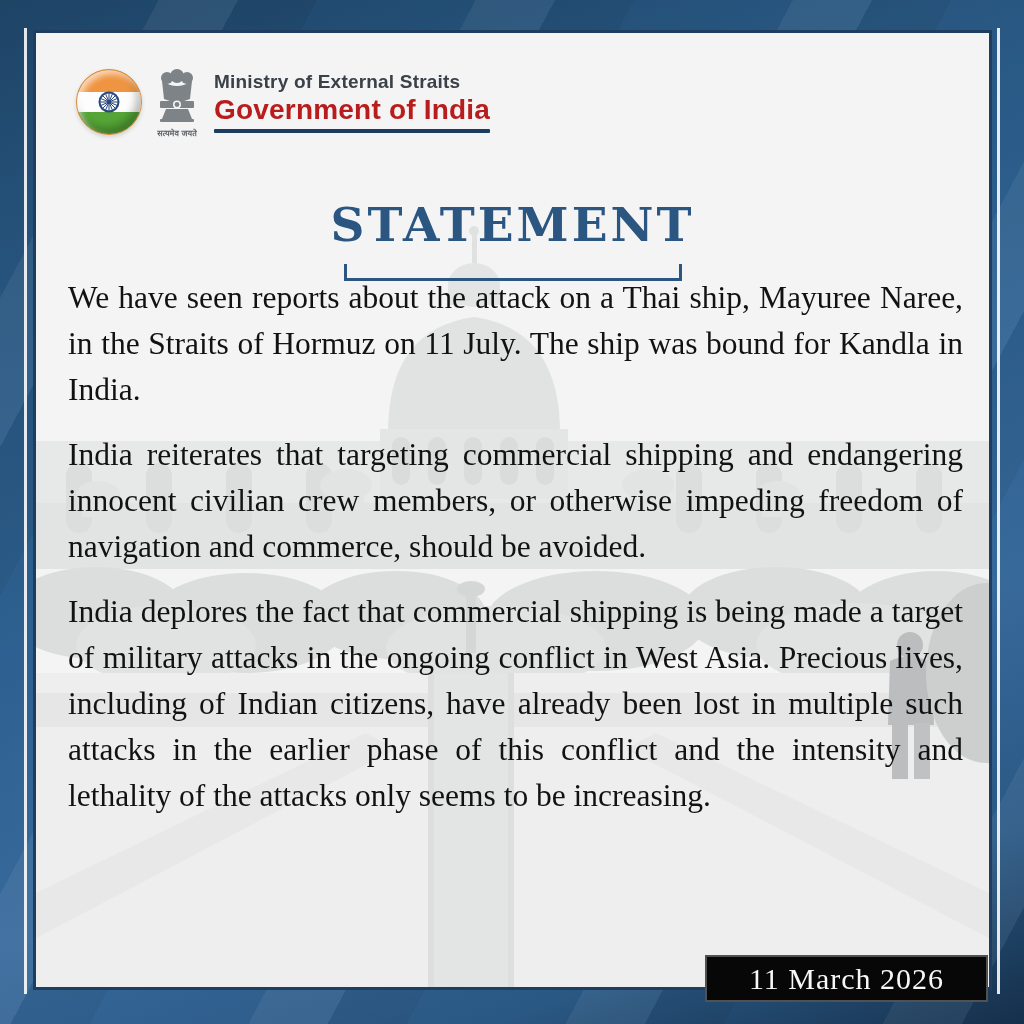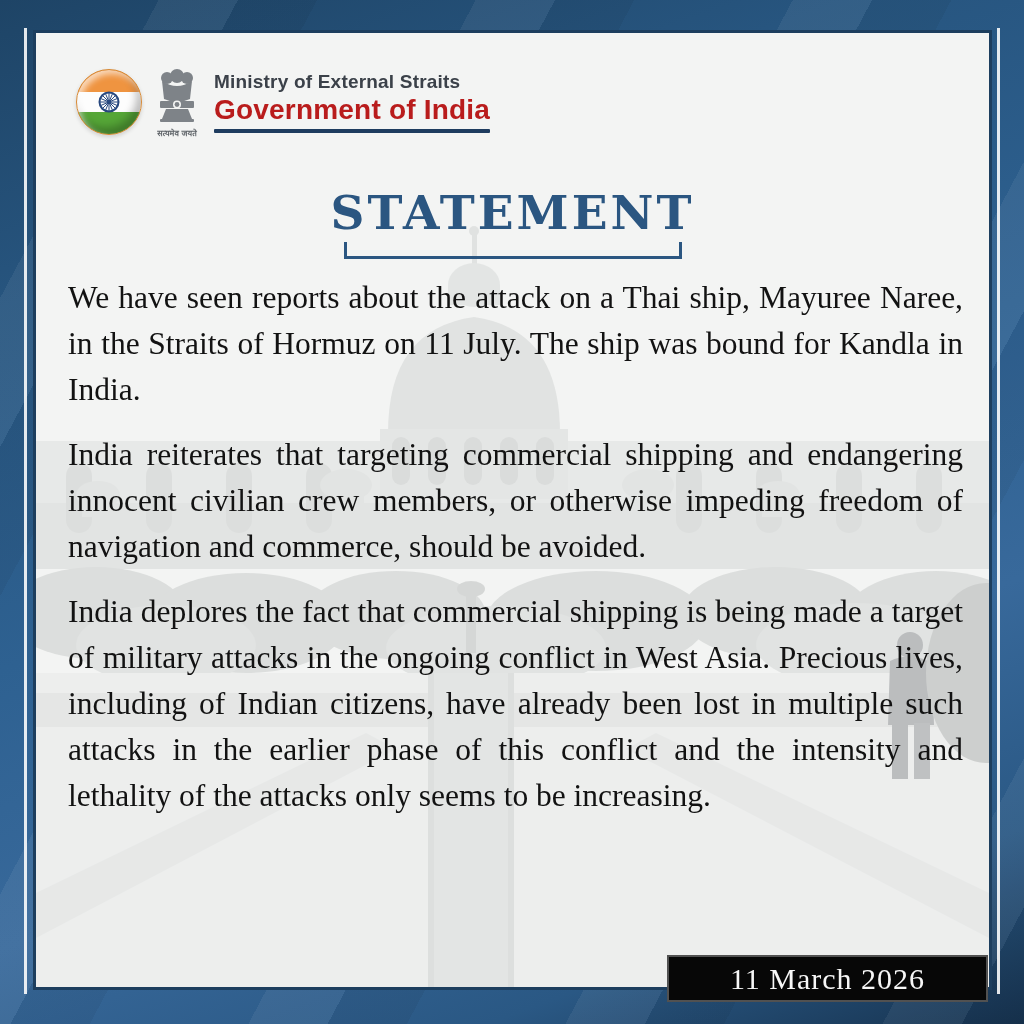--- a/index.html
+++ b/index.html
@@ -44,40 +44,40 @@
     font-family:"DejaVu Sans",sans-serif;letter-spacing:0;font-weight:bold;}
   .header-text{margin-left:12px;padding-top:2px;
     font-family:"Liberation Sans",sans-serif;}
   .ministry-line{font-size:19px;font-weight:700;color:#3b4149;letter-spacing:.2px;}
   .government-line{font-size:28px;font-weight:700;color:#b91c1c;margin-top:1px;letter-spacing:.2px;}
   .header-underline{height:4px;background:#1e3c5f;margin-top:3px;border-radius:1px;}
 
   
   .title-wrap{position:absolute;left:0;top:152px;width:100%;text-align:center;z-index:3;}
   .statement-title{
-    margin:0;font-family:"DejaVu Serif",serif;font-weight:700;
+    margin:12px;font-family:"DejaVu Serif",serif;font-weight:700;
     font-size:47px;letter-spacing:3px;color:#2b5681;
   }
   .title-bracket{
     margin:2px auto 0 auto;width:338px;height:17px;
     border-left:3px solid #2b5681;border-right:3px solid #2b5681;border-bottom:3px solid #2b5681;
     box-sizing:border-box;
   }
 
   
   .body-text{position:absolute;left:32px;top:242px;width:895px;z-index:3;}
   .body-text p{
     margin:0 0 19px 0;font-size:31.5px;line-height:46px;color:#121212;
     text-align:justify;font-family:"Liberation Serif",serif;
   }
   .body-text p:last-child{margin-bottom:0;}
 
   
   .date-box{
-    position:absolute;right:36px;bottom:22px;width:321px;height:47px;z-index:4;
+    position:absolute;right:36px;bottom:22px;width:283px;height:47px;z-index:4;
     background:#070707;border:2px solid #515151;box-sizing:border-box;
     display:flex;align-items:center;justify-content:center;
   }
   .date-box span{
     color:#f7f7f7;font-family:"Liberation Serif",serif;font-size:30px;letter-spacing:1px;
   }
 </style>
 </head>
 <body>
 

